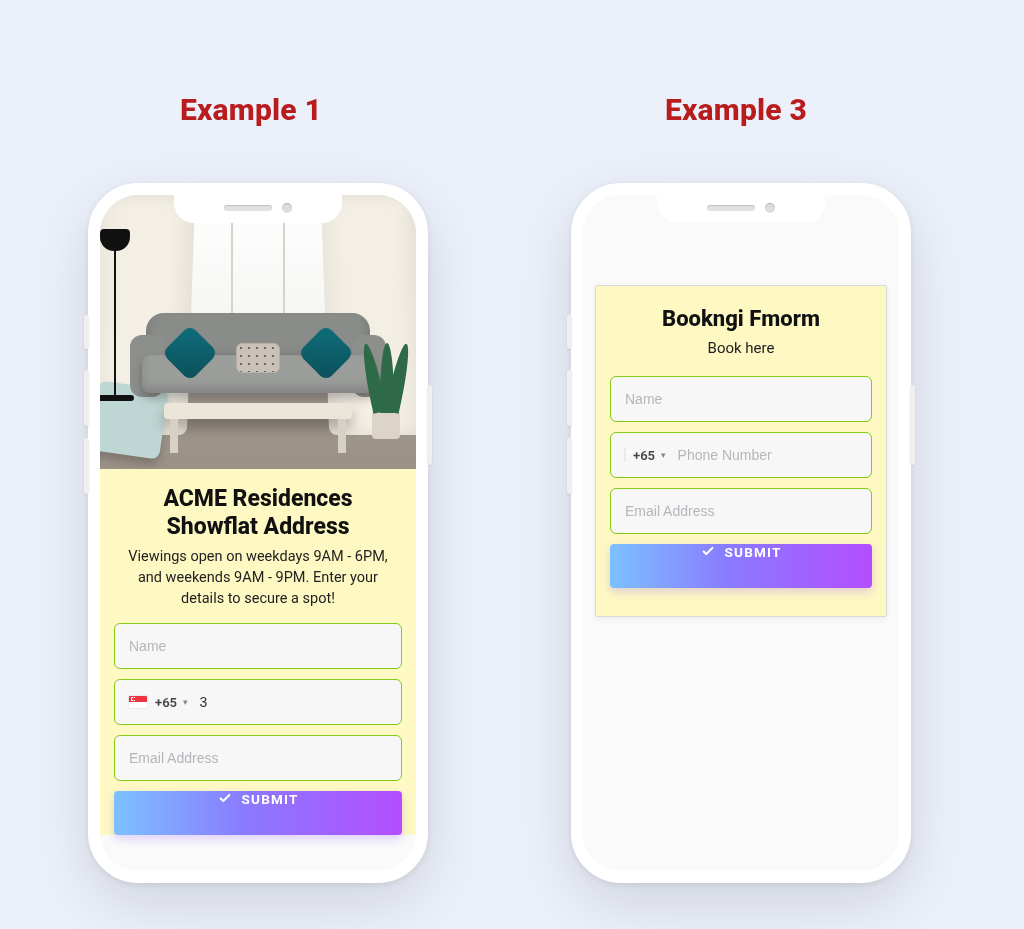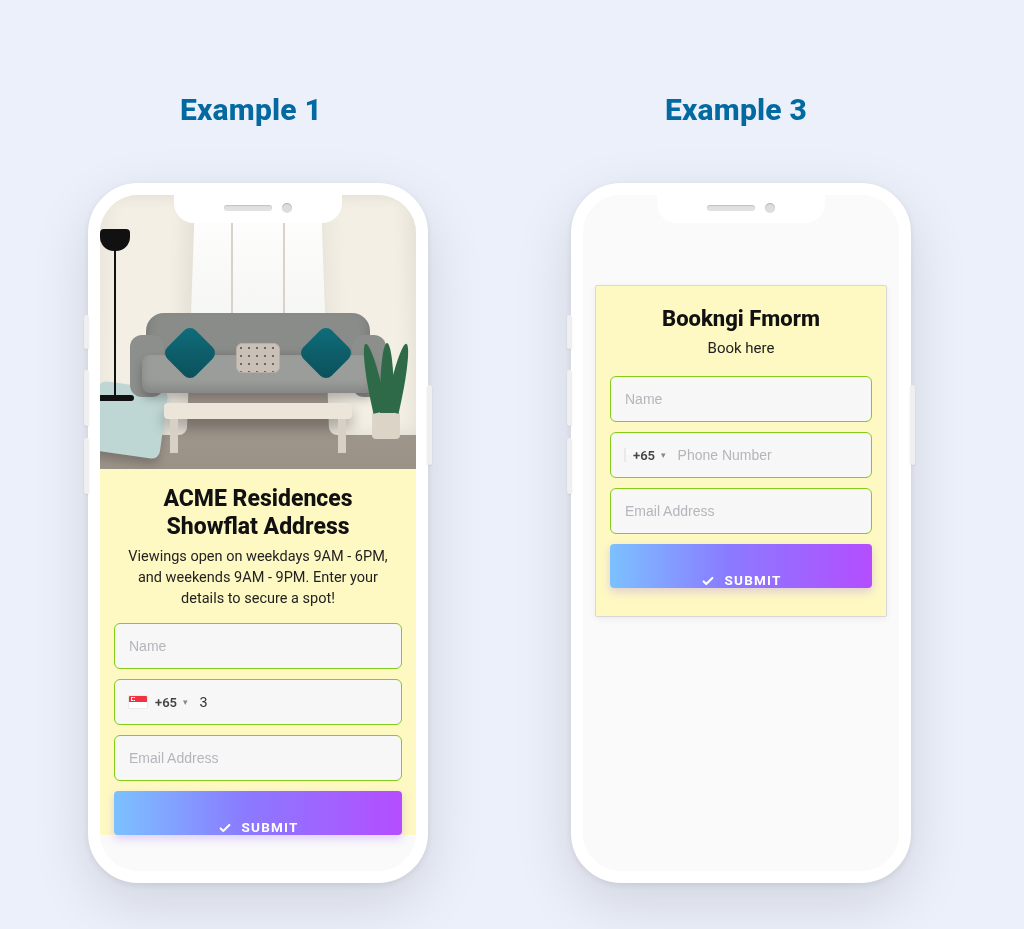--- a/index.html
+++ b/index.html
@@ -8,21 +8,21 @@
     background: #ecf0fb;
     font-family: -apple-system, BlinkMacSystemFont, "Segoe UI", Roboto, Arial, sans-serif;
     position: relative;
     overflow: hidden;
   }
 
   .label {
     position: absolute;
     font-size: 30px;
     font-weight: 800;
-    color: #0369a1;
+    color: #b91c1c;
     letter-spacing: 0.2px;
   }
   #label1 { left: 180px; top: 92px; }
   #label2 { left: 665px; top: 92px; }
 
   .phone {
     position: absolute;
     width: 340px;
     height: 700px;
     background: #fafafa;
@@ -242,21 +242,21 @@
   .submit {
     margin: 4px 14px 14px 14px;
     height: 44px;
     border-radius: 4px;
     background: linear-gradient(90deg, #7cc1ff 0%, #8a7bff 45%, #b44dff 100%);
     color: #fff;
     font-weight: 700;
     font-size: 13.5px;
     letter-spacing: 1.2px;
     display: flex;
-    align-items: flex-end;
+    align-items: flex-start;
     justify-content: center;
     gap: 10px;
     cursor: pointer;
     user-select: none;
     box-shadow: 0 4px 10px rgba(138, 80, 255, 0.25);
   }
   .check {
     width: 14px; height: 14px;
   }
   .check path { stroke: #fff; stroke-width: 2.3; fill: none; stroke-linecap: round; stroke-linejoin: round; }

